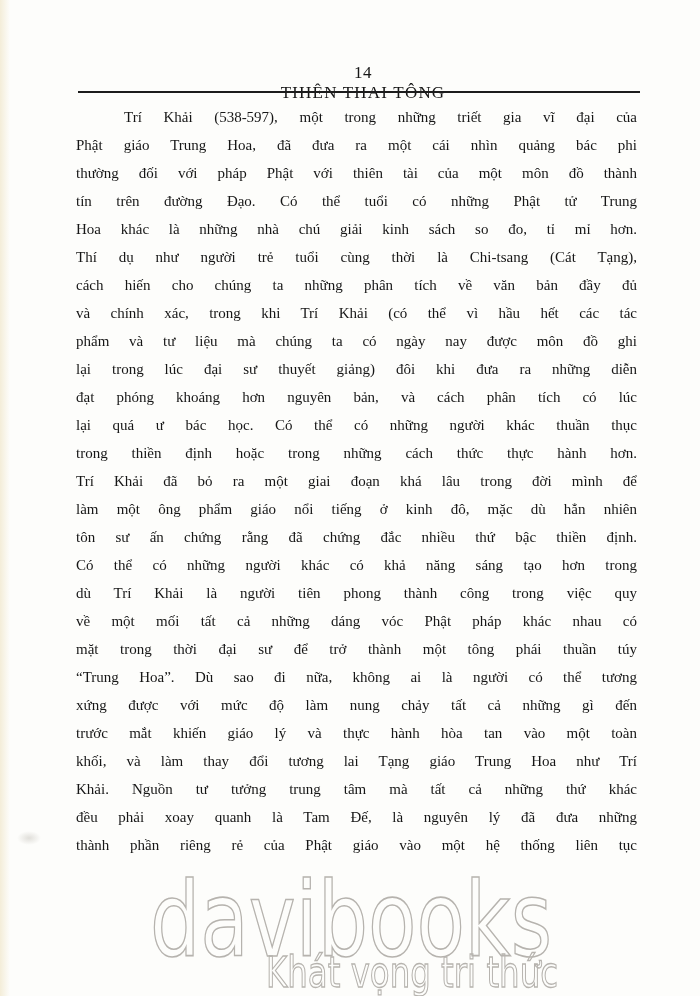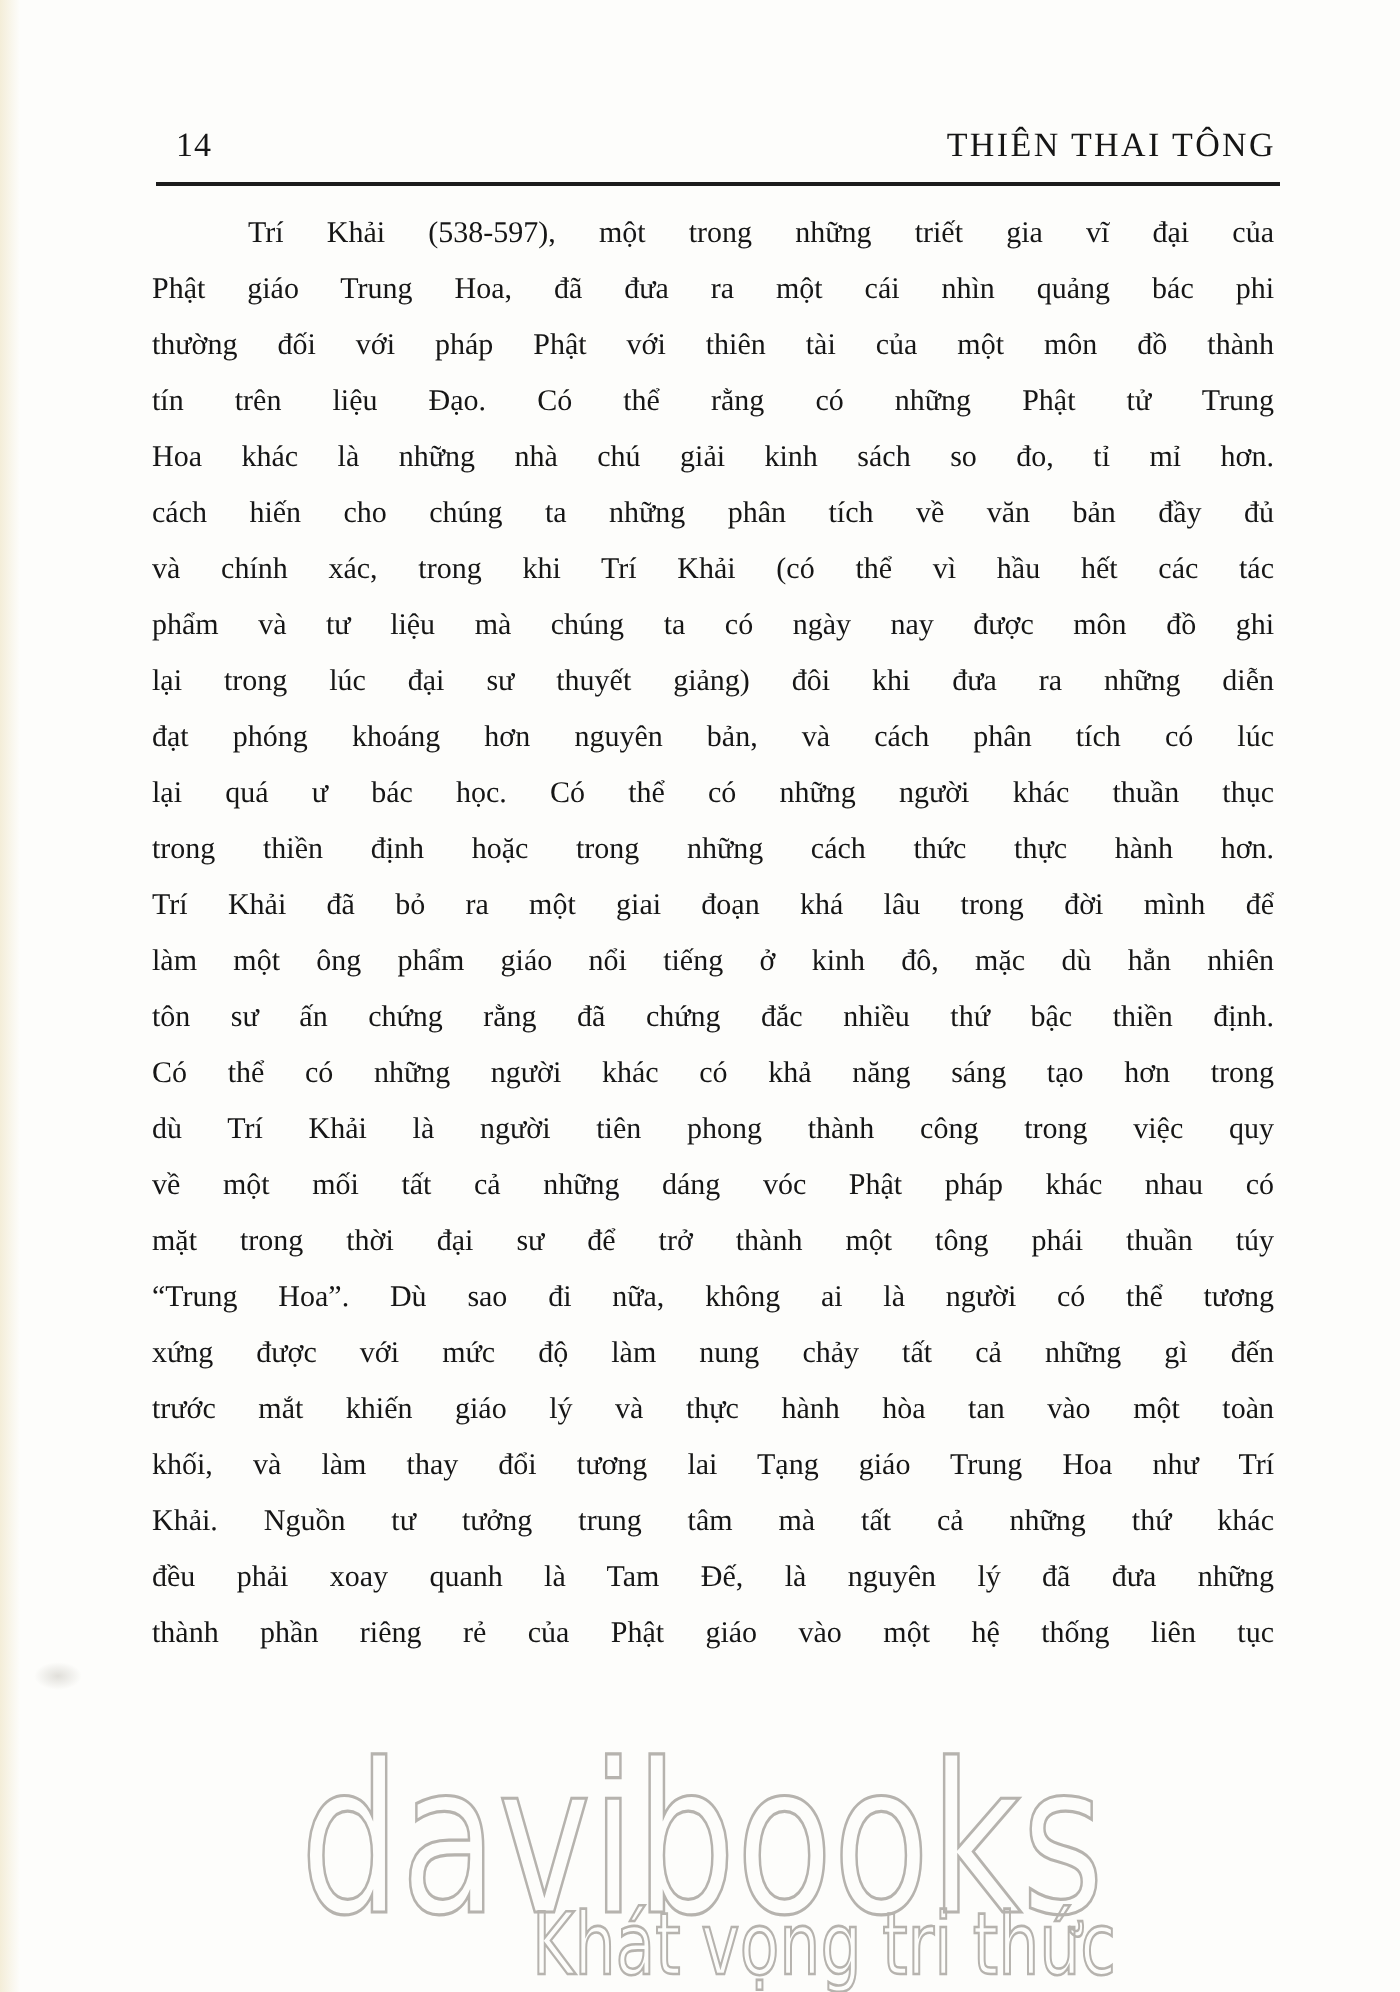--- a/index.html
+++ b/index.html
@@ -28,20 +28,21 @@
     width: 24px; height: 14px;
     background: radial-gradient(ellipse at center, rgba(150,145,132,0.28), rgba(150,145,132,0) 70%);
   }
   .header {
     position: absolute;
     left: 88px; right: 62px; top: 63px;
     display: flex;
     justify-content: space-between;
     align-items: center;
     font-size: 17px;
+    flex-direction: column;
   }
   .page-number { letter-spacing: 0.5px; }
   .running-title { letter-spacing: 1.2px; }
   .header-rule {
     position: absolute;
     left: 78px; top: 91px;
     width: 562px; height: 2px;
     background: #1c1c1c;
   }
   .body-text {
@@ -75,22 +76,23 @@
 <div class="header">
   <span class="page-number">14</span>
   <span class="running-title">THIÊN THAI TÔNG</span>
 </div>
 <div class="header-rule"></div>
 
 <div class="body-text">
   <div class="line indent">Trí Khải (538-597), một trong những triết gia vĩ đại của</div>
   <div class="line">Phật giáo Trung Hoa, đã đưa ra một cái nhìn quảng bác phi</div>
   <div class="line">thường đối với pháp Phật với thiên tài của một môn đồ thành</div>
-  <div class="line">tín trên liệu Đạo. Có thể rằng có những Phật tử Trung</div>
+  <div class="line">tín trên đường Đạo. Có thể tuổi có những Phật tử Trung</div>
   <div class="line">Hoa khác là những nhà chú giải kinh sách so đo, tỉ mỉ hơn.</div>
+  <div class="line">Thí dụ như người trẻ tuổi cùng thời là Chi-tsang (Cát Tạng),</div>
   <div class="line">cách hiến cho chúng ta những phân tích về văn bản đầy đủ</div>
   <div class="line">và chính xác, trong khi Trí Khải (có thể vì hầu hết các tác</div>
   <div class="line">phẩm và tư liệu mà chúng ta có ngày nay được môn đồ ghi</div>
   <div class="line">lại trong lúc đại sư thuyết giảng) đôi khi đưa ra những diễn</div>
   <div class="line">đạt phóng khoáng hơn nguyên bản, và cách phân tích có lúc</div>
   <div class="line">lại quá ư bác học. Có thể có những người khác thuần thục</div>
   <div class="line">trong thiền định hoặc trong những cách thức thực hành hơn.</div>
   <div class="line">Trí Khải đã bỏ ra một giai đoạn khá lâu trong đời mình để</div>
   <div class="line">làm một ông phẩm giáo nổi tiếng ở kinh đô, mặc dù hẳn nhiên</div>
   <div class="line">tôn sư ấn chứng rằng đã chứng đắc nhiều thứ bậc thiền định.</div>

